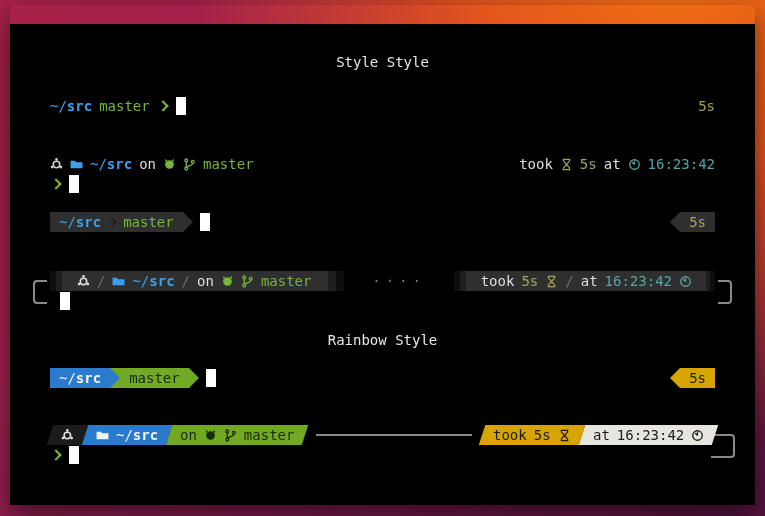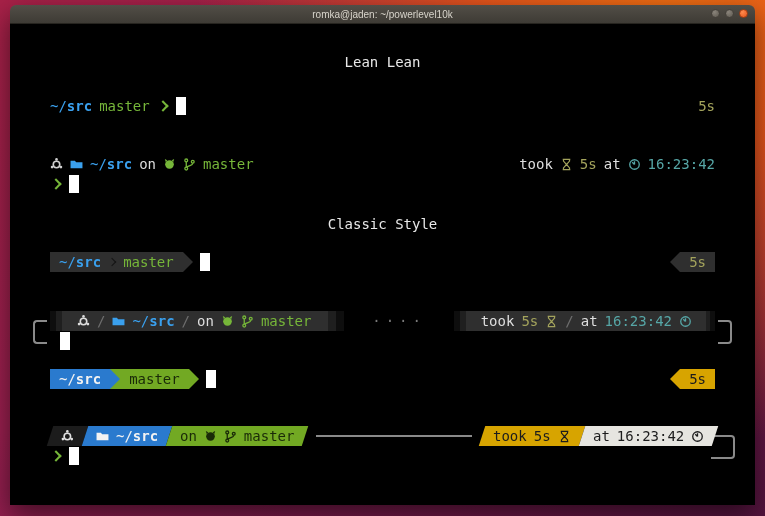--- a/index.html
+++ b/index.html
@@ -56,32 +56,24 @@
   .slant.slight{background:#e6e5e0;color:#1c1c1c;}
   .connector{flex:1;border-top:2px solid #8a8a8a;align-self:center;margin:0 10px;}
   .icon{display:inline-flex;align-items:center;}
   .icon svg{display:block;}
 </style>
 </head>
 <body>
 
 <div class="stage">
   <div class="window">
-    <div class="titlebar">
-      <span class="title">romka@jaden: ~/powerlevel10k</span>
-      <div class="controls">
-        <span class="ctrl dim"></span>
-        <span class="ctrl dim"></span>
-        <span class="ctrl close"></span>
-      </div>
-    </div>
 
     <div class="terminal">
 
-      <div class="heading" style="margin-top:14px;">Lean Lean</div>
+      <div class="heading" style="margin-top:14px;">Style Style</div>
 
       <div class="row" style="margin-top:24px;">
         <span class="tight">
           <span class="blue">~/</span>
             <span class="blue bold">src</span>
         </span>
         <span class="green">master</span>
         <span class="chev"></span>
         <span class="cursor"></span>
         <span class="spacer"></span>
@@ -137,21 +129,20 @@
               <path d="M6 6 3.9 3.9M6 6V3.1"></path>
             </svg>
         </span>
         <span class="teal">16:23:42</span>
       </div>
       <div class="row">
         <span class="chev"></span>
         <span class="cursor"></span>
       </div>
 
-      <div class="heading" style="margin-top:20px;">Classic Style</div>
 
       <div class="row" style="margin-top:18px;">
         <span class="tight">
           <span class="seg">
             <span class="tight">
               <span class="blue">~/</span>
                 <span class="blue bold">src</span>
             </span>
             <span class="chev thin"></span>
             <span class="green">master</span>
@@ -231,20 +222,21 @@
                 </svg>
             </span>
           </span>
           <span class="fadeR" style="width:14px;"></span>
         </div>
         <div class="row">
           <span class="cursor" style="margin-left:10px;"></span>
         </div>
       </div>
 
+      <div class="heading" style="margin-top:19px;">Rainbow Style</div>
 
       <div class="row" style="margin-top:18px;">
         <span class="tight">
           <span class="seg rblue">
             <span class="tight">
               <span>~/</span>
                 <span class="bold">src</span>
             </span>
           </span>
           <span class="tri-r blue-a" style="background:#72a923;"></span>

